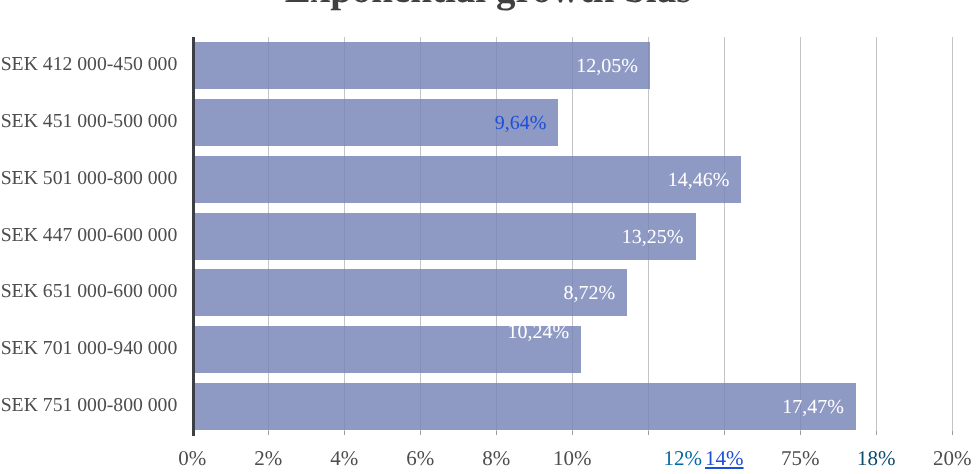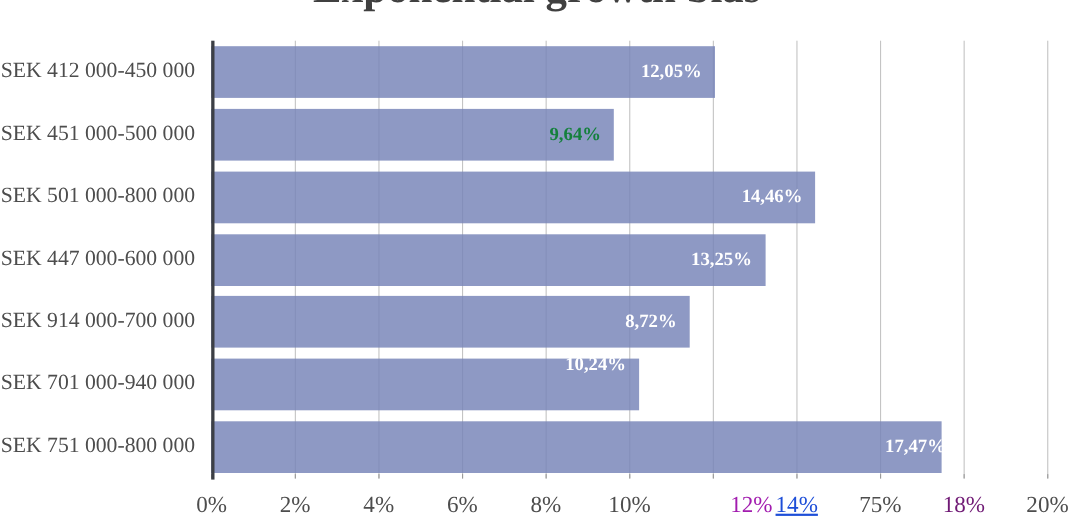--- a/index.html
+++ b/index.html
@@ -7,21 +7,21 @@
        font-family:"Liberation Serif",serif;overflow:hidden;
        -webkit-font-smoothing:antialiased;text-rendering:geometricPrecision;}
   .chart{position:relative;width:980px;height:474px;background:#ffffff;}
   .chart-title{position:absolute;left:-2px;top:-30.3px;width:980px;text-align:center;
                font-weight:bold;font-size:39px;color:#404040;line-height:1;white-space:nowrap;}
   .plot{position:absolute;left:192px;top:37px;width:760px;height:398px;}
   .gridlines,.bars,.ticks,.bar-labels{position:absolute;left:0;top:0;width:100%;height:100%;}
   .gridline{position:absolute;top:0;width:1px;height:398px;background:#c4c4c4;}
   .y-axis-line{position:absolute;left:192px;top:37px;width:3px;height:399px;background:#3c3f45;}
   .bar{position:absolute;left:0;height:47px;background:rgba(119,132,184,0.83);}
-  .bar-value-label{position:absolute;color:#ffffff;font-weight:bold;font-size:17px;
+  .bar-value-label{position:absolute;color:#ffffff;font-weight:normal;font-size:20px;
                    white-space:nowrap;line-height:1;transform:translateX(-100%);}
   .y-axis-label{position:absolute;left:0;width:178px;font-size:19.7px;color:#4d4d4d;
                 white-space:nowrap;line-height:1;text-align:center;}
   .x-axis-label{position:absolute;width:100px;font-size:21px;color:#4d4d4d;
                 text-align:center;line-height:1;}
   .x-axis-tick{position:absolute;width:1px;height:4px;top:394px;background:#9a9a9a;}
 </style>
 </head>
 <body style="background: rgb(255, 255, 255);">
 
@@ -59,46 +59,46 @@
         <div class="x-axis-tick" style="left: 304px; background: rgb(154, 154, 154);"></div>
         <div class="x-axis-tick" style="left: 380px; background: rgb(154, 154, 154);"></div>
         <div class="x-axis-tick" style="left: 456px; background: rgb(154, 154, 154);"></div>
         <div class="x-axis-tick" style="left: 532px; background: rgb(154, 154, 154);"></div>
         <div class="x-axis-tick" style="left: 608px; background: rgb(154, 154, 154);"></div>
         <div class="x-axis-tick" style="left: 684px; background: rgb(154, 154, 154);"></div>
         <div class="x-axis-tick" style="left: 760px; background: rgb(154, 154, 154);"></div>
       </div>
     <div class="bar-labels" id="barlabels">
         <div class="bar-value-label" style="left: 445.9px; top: 19px; color: rgb(255, 255, 255);">12,05%</div>
-        <div class="bar-value-label" style="left: 354.32px; top: 75.85px; color: #15803d;">9,64%</div>
+        <div class="bar-value-label" style="left: 354.32px; top: 75.85px; color: #1d4ed8;">9,64%</div>
         <div class="bar-value-label" style="left: 537.48px; top: 132.7px; color: rgb(255, 255, 255);">14,46%</div>
         <div class="bar-value-label" style="left: 491.5px; top: 189.55px; color: rgb(255, 255, 255);">13,25%</div>
         <div class="bar-value-label" style="left: 423.1px; top: 246.4px; color: rgb(255, 255, 255);">8,72%</div>
         <div class="bar-value-label" style="left: 377.12px; top: 285px; color: rgb(255, 255, 255);">10,24%</div>
-        <div class="bar-value-label" style="left: 651.86px; top: 360.1px; color: rgb(255, 255, 255); margin-left: 16px;">17,47%</div>
+        <div class="bar-value-label" style="left: 651.86px; top: 360.1px; color: rgb(255, 255, 255);">17,47%</div>
       </div>
   </div>
 
   <div class="y-axis-line" style="background: rgb(60, 63, 69);"></div>
   <div id="ylabels">
       <div class="y-axis-label" style="top: 55px; color: rgb(77, 77, 77);">SEK 412 000-450 000</div>
       <div class="y-axis-label" style="top: 111.85px; color: rgb(77, 77, 77);">SEK 451 000-500 000</div>
       <div class="y-axis-label" style="top: 168.7px; color: rgb(77, 77, 77);">SEK 501 000-800 000</div>
       <div class="y-axis-label" style="top: 225.55px; color: rgb(77, 77, 77);">SEK 447 000-600 000</div>
-      <div class="y-axis-label" style="top: 282.4px; color: rgb(77, 77, 77);">SEK 914 000-700 000</div>
+      <div class="y-axis-label" style="top: 282.4px; color: rgb(77, 77, 77);">SEK 651 000-600 000</div>
       <div class="y-axis-label" style="top: 339.25px; color: rgb(77, 77, 77);">SEK 701 000-940 000</div>
       <div class="y-axis-label" style="top: 396.1px; color: rgb(77, 77, 77);">SEK 751 000-800 000</div>
     </div>
   <div id="xlabels">
       <div class="x-axis-label" style="left: 142.3px; top: 447.7px; color: rgb(77, 77, 77);">0%</div>
       <div class="x-axis-label" style="left: 218.3px; top: 447.7px; color: rgb(77, 77, 77);">2%</div>
       <div class="x-axis-label" style="left: 294.3px; top: 447.7px; color: rgb(77, 77, 77);">4%</div>
       <div class="x-axis-label" style="left: 370.3px; top: 447.7px; color: rgb(77, 77, 77);">6%</div>
       <div class="x-axis-label" style="left: 446.3px; top: 447.7px; color: rgb(77, 77, 77);">8%</div>
       <div class="x-axis-label" style="left: 522.3px; top: 447.7px; color: rgb(77, 77, 77);">10%</div>
-      <div class="x-axis-label" style="left: 633px; top: 447.7px; color: #a21caf;">12%</div>
+      <div class="x-axis-label" style="left: 602px; top: 447.7px; color: #0369a1; text-align: right;">12%</div>
       <div class="x-axis-label" style="left: 674.3px; top: 447.7px; color: #1d4ed8; text-decoration: underline;">14%</div>
       <div class="x-axis-label" style="left: 750.3px; top: 447.7px; color: rgb(77, 77, 77);">75%</div>
-      <div class="x-axis-label" style="left: 826.3px; top: 447.7px; color: #701a75;">18%</div>
+      <div class="x-axis-label" style="left: 826.3px; top: 447.7px; color: #0c4a6e;">18%</div>
       <div class="x-axis-label" style="left: 902.3px; top: 447.7px; color: rgb(77, 77, 77);">20%</div>
     </div>
 
 </div>
 
 </body></html>

